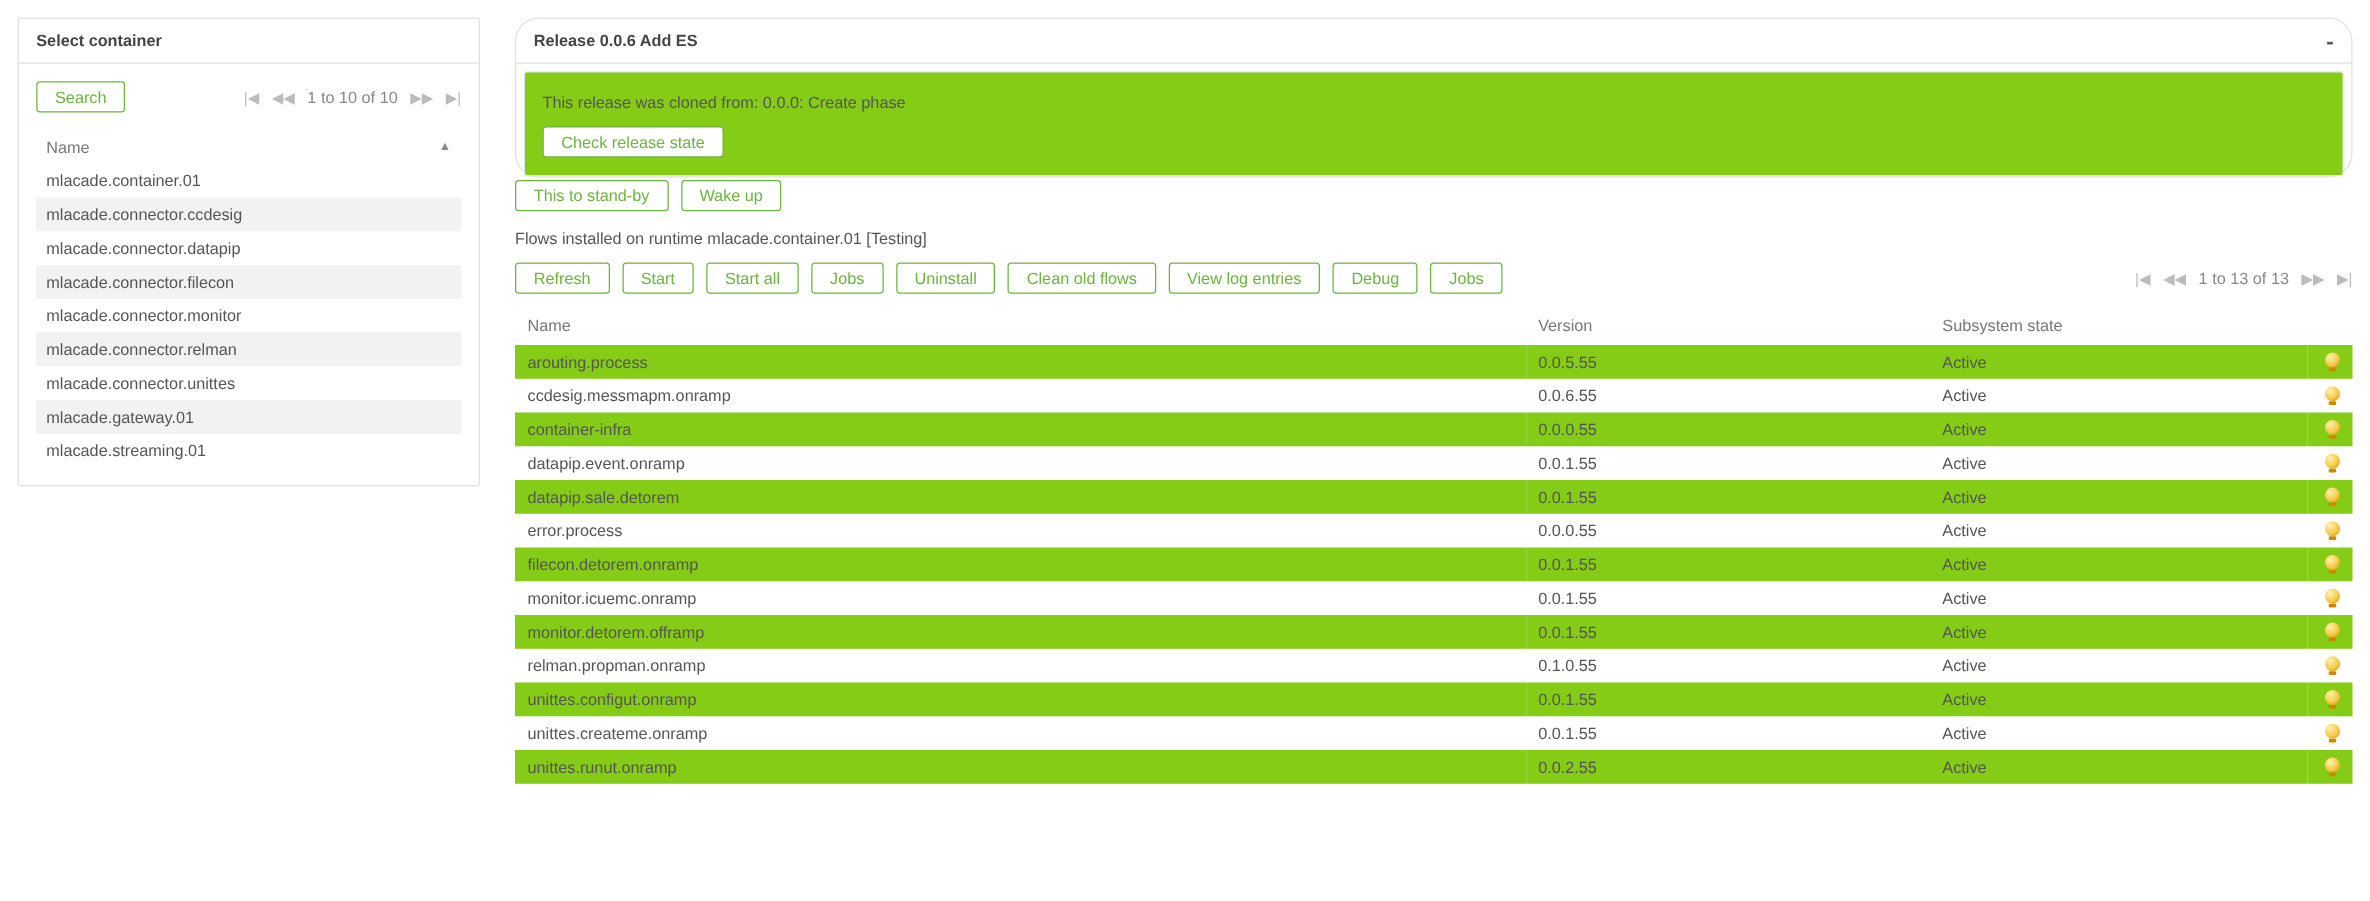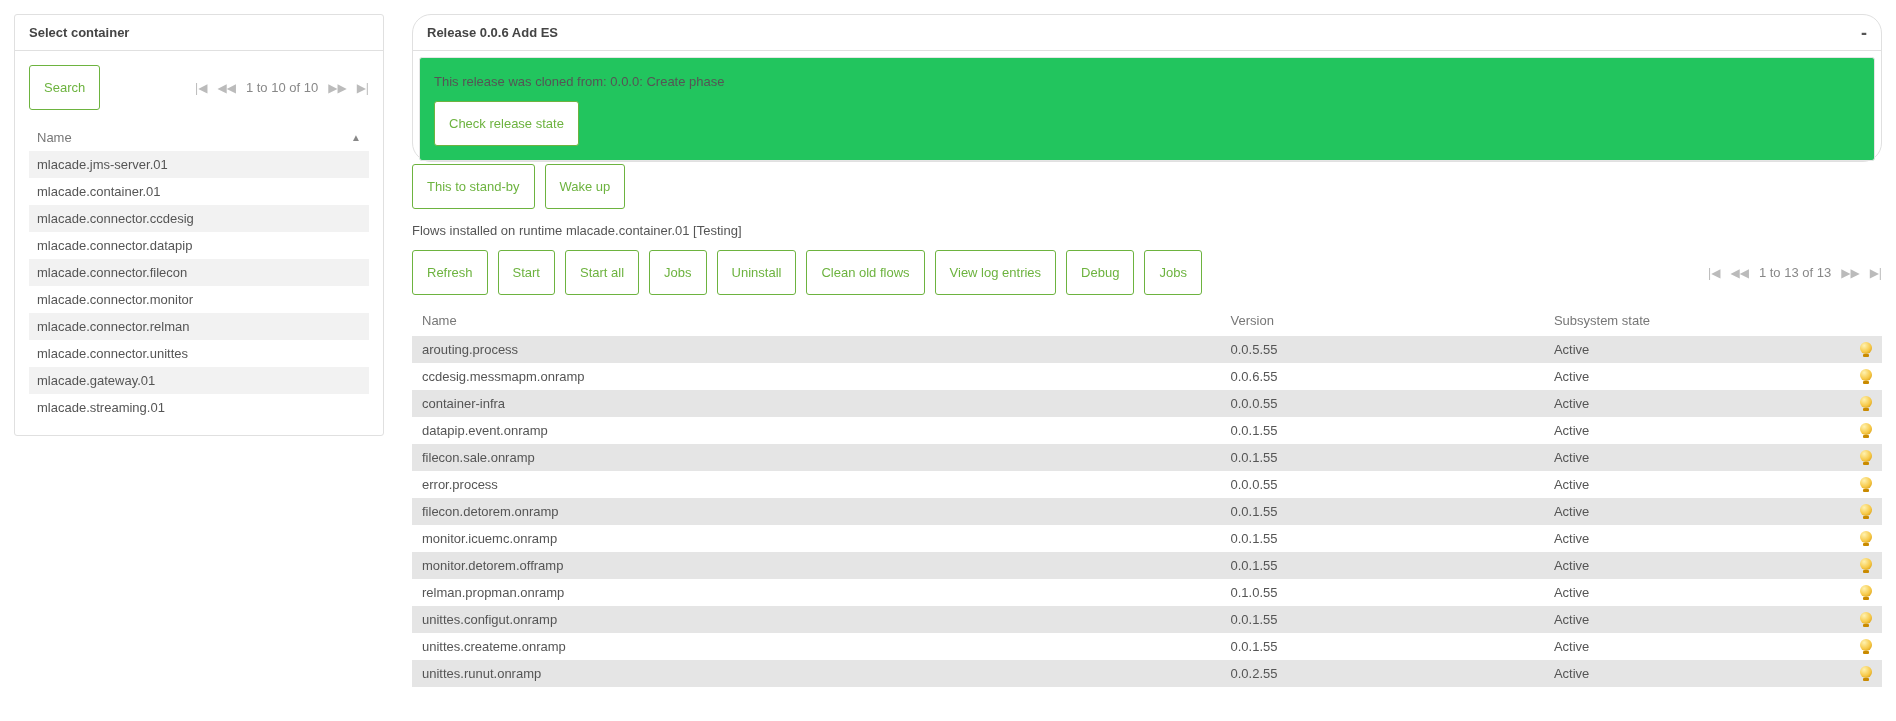--- a/index.html
+++ b/index.html
@@ -28,21 +28,21 @@
     justify-content: space-between;
     align-items: center;
   }
   .panel-body { padding: 14px; }
 
   .btn {
     display: inline-block;
     border: 1px solid #6db33f;
     color: #6db33f;
     background: #fff;
-    padding: 14px 14px;
+    padding: 4px 14px;
     border-radius: 3px;
     font-size: 13px;
     cursor: pointer;
   }
   .btn-row { display: flex; gap: 10px; flex-wrap: wrap; align-items: center; margin-bottom: 14px; }
   .btn-row.no-mb { margin-bottom: 0; }
 
   .pager {
     display: flex;
     align-items: center;
@@ -85,21 +85,21 @@
   .release-note {
     padding: 4px 0 12px 0;
     color: #555;
     font-size: 13px;
   }
   .release-inner {
     margin: 6px 6px 0 6px;
     border: 1px solid #e5e5e5;
     border-radius: 3px;
     padding: 12px 14px 14px 14px;
-    background: #22c55e;
+    background: #84cc16;
   }
 
   .section-title { color: #555; font-size: 13px; margin: 4px 0 12px 0; }
 
   .flows-toolbar {
     display: flex;
     justify-content: space-between;
     align-items: center;
     margin-bottom: 10px;
   }
@@ -112,21 +112,21 @@
   table.flows thead th {
     text-align: left;
     font-weight: 400;
     color: #777;
     padding: 8px 10px;
   }
   table.flows tbody td {
     padding: 6px 10px;
     color: #555;
   }
-  table.flows tbody tr.alt { background: #e5e5e5; }
+  table.flows tbody tr.alt { background: #84cc16; }
   table.flows td.icon-cell { text-align: right; width: 36px; }
 
   .bulb {
     display: inline-block;
     width: 12px; height: 12px;
     background: radial-gradient(circle at 35% 30%, #fff2b0 0%, #f7c948 55%, #c98a00 100%);
     border-radius: 50%;
     position: relative;
   }
   .bulb::after {
@@ -163,21 +163,20 @@
             <span>1 to 10 of 10</span>
             <span class="nav">▶▶</span>
             <span class="nav">▶|</span>
           </div>
         </div>
         <div class="list-header-row">
           <span>Name</span>
           <span class="sort-arrow">▲</span>
         </div>
         <div id="container-list">
-            <div class="container-item alt">mlacade.jms-server.01</div>
             <div class="container-item">mlacade.container.01</div>
             <div class="container-item alt">mlacade.connector.ccdesig</div>
             <div class="container-item">mlacade.connector.datapip</div>
             <div class="container-item alt">mlacade.connector.filecon</div>
             <div class="container-item">mlacade.connector.monitor</div>
             <div class="container-item alt">mlacade.connector.relman</div>
             <div class="container-item">mlacade.connector.unittes</div>
             <div class="container-item alt">mlacade.gateway.01</div>
             <div class="container-item">mlacade.streaming.01</div>
           </div>
@@ -254,21 +253,21 @@
             <td>Active</td>
             <td class="icon-cell"><span class="bulb"></span></td>
           </tr>
           <tr>
             <td>datapip.event.onramp</td>
             <td>0.0.1.55</td>
             <td>Active</td>
             <td class="icon-cell"><span class="bulb"></span></td>
           </tr>
           <tr class="alt">
-            <td>filecon.sale.onramp</td>
+            <td>datapip.sale.detorem</td>
             <td>0.0.1.55</td>
             <td>Active</td>
             <td class="icon-cell"><span class="bulb"></span></td>
           </tr>
           <tr>
             <td>error.process</td>
             <td>0.0.0.55</td>
             <td>Active</td>
             <td class="icon-cell"><span class="bulb"></span></td>
           </tr>

